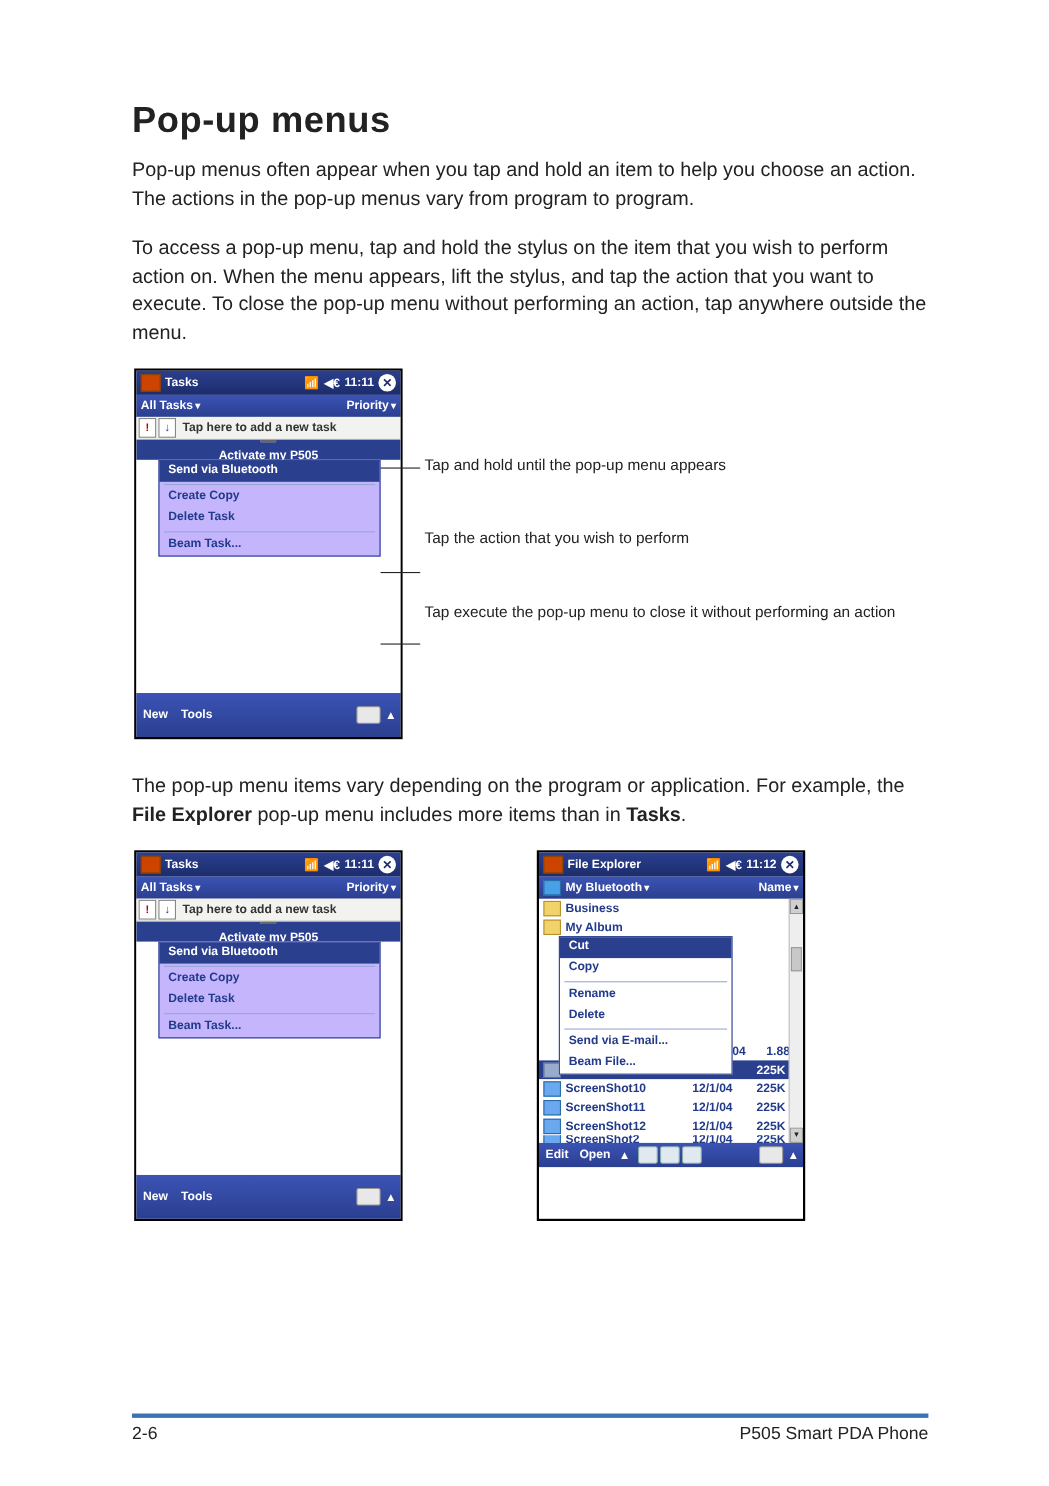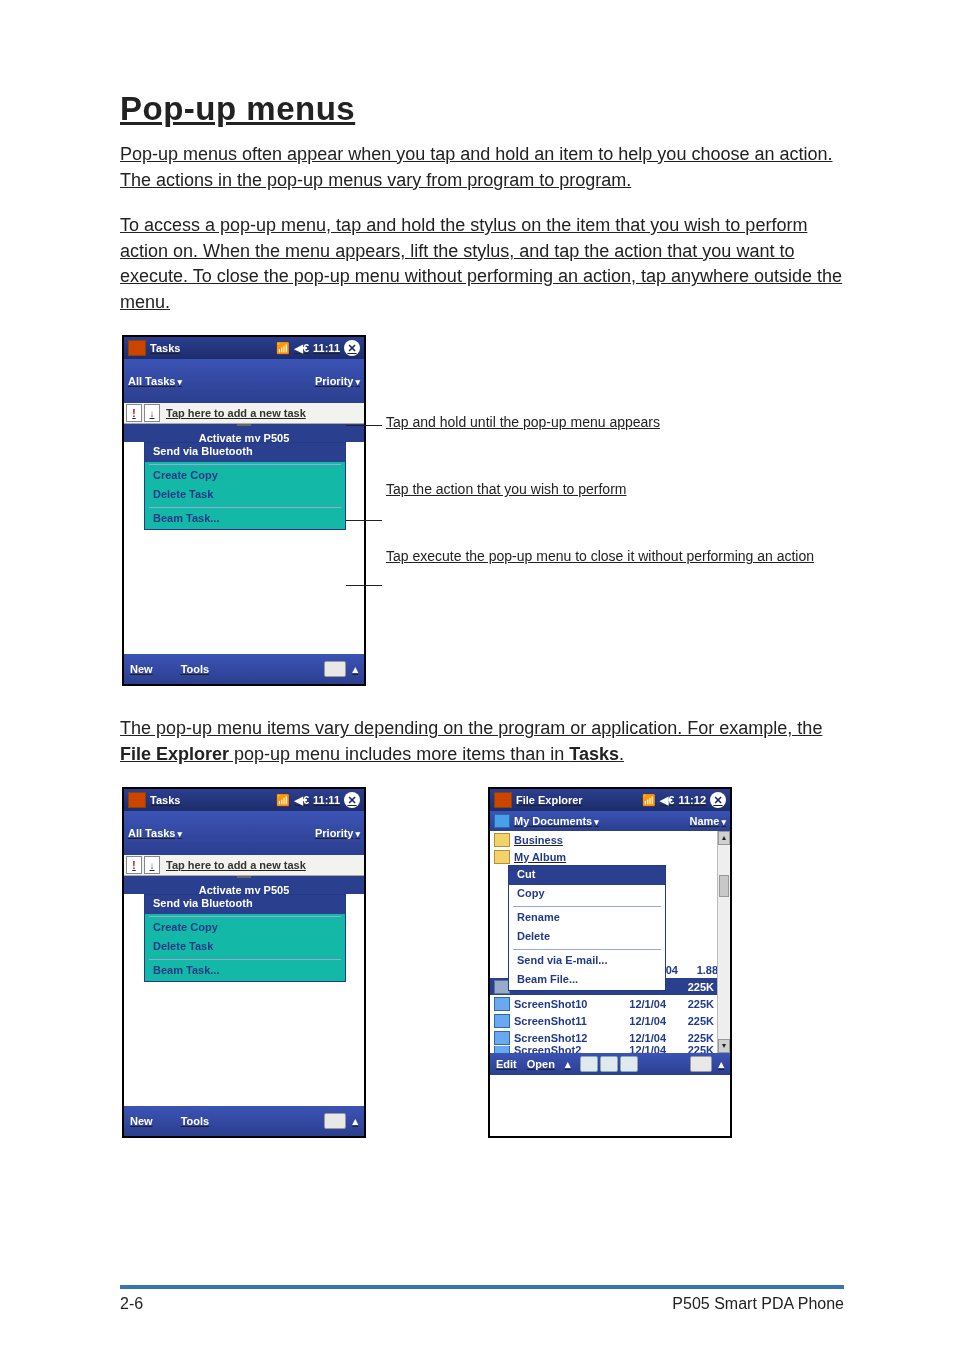--- a/index.html
+++ b/index.html
@@ -8,21 +8,20 @@
     background: #fff;
     font-family: Verdana, Geneva, sans-serif;
     color: #222;
     width: 954px;
   }
   .page {
     box-sizing: border-box;
     padding: 90px 110px 40px 120px;
     position: relative;
     min-height: 1351px;
-    text-decoration: underline;
   }
   h1.title {
     font-family: Verdana, Geneva, sans-serif;
     font-size: 33px;
     font-weight: bold;
     margin: 0 0 14px 0;
     letter-spacing: 0.5px;
   }
   p.body {
     font-size: 18px;
@@ -93,21 +92,21 @@
     font-size: 11px;
   }
   .pda-sub {
     display: flex;
     align-items: center;
     height: 20px;
     background: linear-gradient(#3b53b5, #2b3f8f);
     color: #fff;
     font-weight: bold;
     font-size: 11px;
-    padding: 12px 4px;
+    padding: 0 4px;
   }
   .pda-sub .right {
     margin-left: auto;
     display: flex;
     gap: 2px;
   }
   .pda-sub .arrow::after {
     content: "▾";
     margin-left: 2px;
     font-size: 9px;
@@ -156,44 +155,44 @@
   }
   .chk {
     width: 12px; height: 12px;
     border: 1px solid #666;
     background: #fff;
     display: inline-block;
   }
   .pda-bottom {
     display: flex;
     align-items: center;
-    height: 30px;
+    height: 40px;
     background: linear-gradient(#3b53b5, #2b3f8f);
     color: #fff;
     font-weight: bold;
     padding: 0 6px;
-    gap: 28px;
+    gap: 12px;
   }
   .pda-bottom .right {
     margin-left: auto;
     display: flex;
     align-items: center;
     gap: 6px;
   }
   .kbd {
     width: 20px; height: 14px;
     background: #e8e8e8;
     border: 1px solid #999;
     border-radius: 2px;
   }
   .popup {
     position: absolute;
     left: 20px;
     width: 200px;
-    background: #14b8a6;
+    background: #c4b5fd;
     border: 1px solid #223a8a;
     font-weight: bold;
     color: #223a8a;
     font-size: 11px;
   }
   .popup .item {
     padding: 2px 8px;
     min-height: 15px;
   }
   .popup .sel {
@@ -470,21 +469,21 @@
         <span>File Explorer</span>
         <span class="right">
           <span>📶</span>
           <span>◀€</span>
           <span>11:12</span>
           <span class="close">✕</span>
         </span>
       </div>
       <div class="fe-loc">
         <span class="folder"></span>
-        <span class="arrow">My Documents</span>
+        <span class="arrow">My Bluetooth</span>
         <span class="right">
           <span class="arrow">Name</span>
         </span>
       </div>
       <div class="fe-list">
         <div class="fe-row">
           <span class="ficon"></span>
           <span class="fname">Business</span>
         </div>
         <div class="fe-row">

